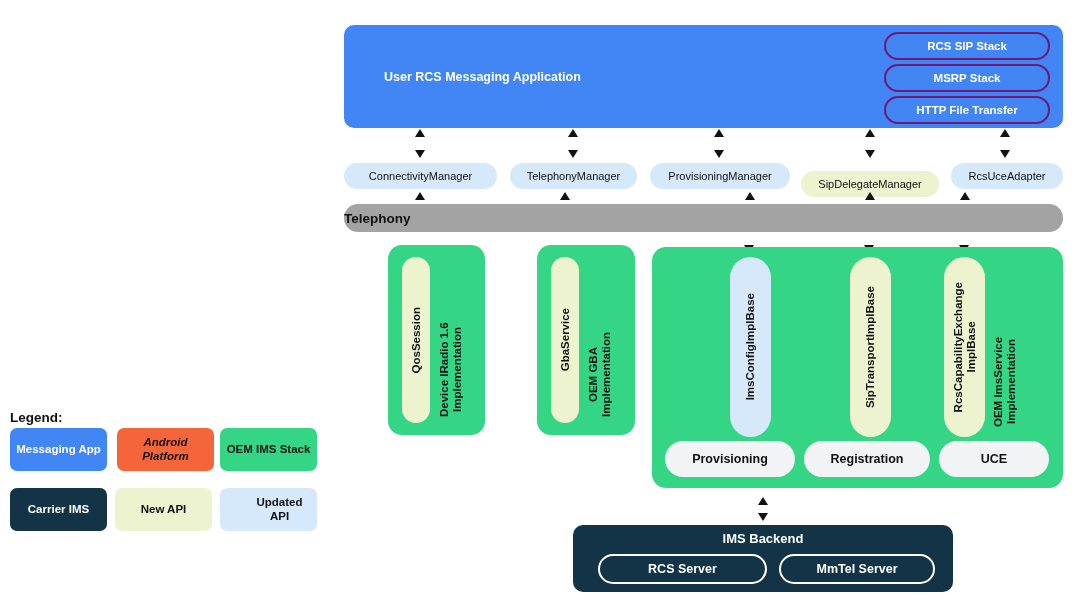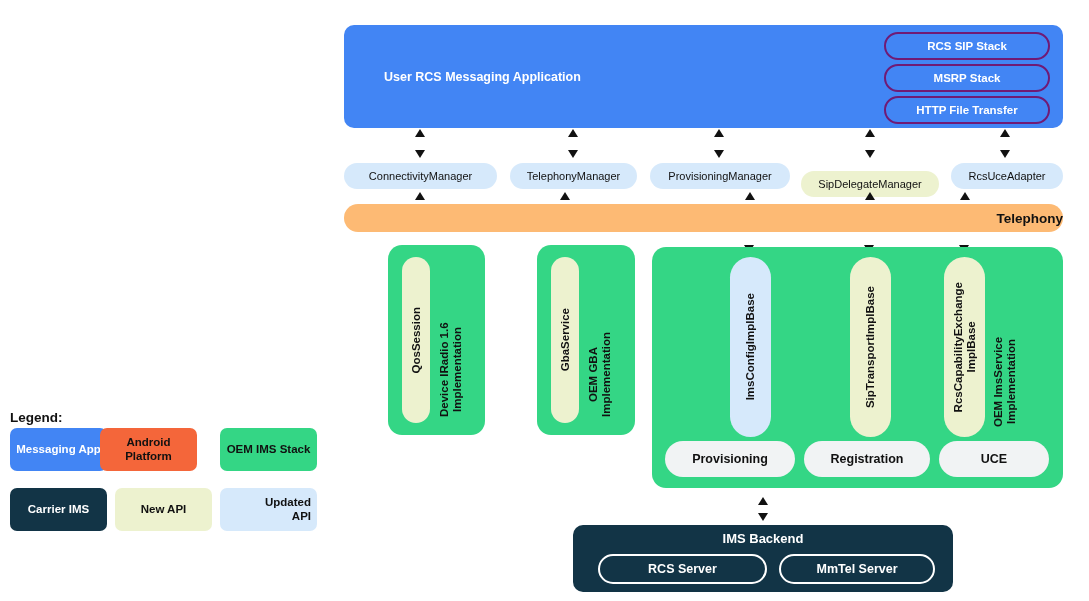--- a/index.html
+++ b/index.html
@@ -42,22 +42,22 @@
     position:absolute;top:163px;height:26px;border-radius:999px;
     display:flex;align-items:center;justify-content:center;
     font-size:11px;font-weight:normal;color:#111111;white-space:nowrap;
   }
   .c-updated{background:#D6E9FB;}
   .c-new{background:#EDF2CF;}
 
   
   #telephony-bar{
     left:344px;top:204px;width:719px;height:28px;
-    background:#fdba74;border-radius:999px;
-    display:flex;align-items:center;justify-content:flex-end;
+    background:#a3a3a3;border-radius:999px;
+    display:flex;align-items:center;justify-content:flex-start;
     color:#111111;font-weight:bold;font-size:13.5px;
   }
 
   
   .oem{position:absolute;background:#34D685;border-radius:14px;}
   #oem-qos{left:388px;top:245px;width:97px;height:190px;}
   #oem-gba{left:537px;top:245px;width:98px;height:190px;}
   #oem-ims{left:652px;top:247px;width:411px;height:241px;}
 
   .vpill{
@@ -103,23 +103,23 @@
   
   #legend-title{
     left:10px;top:410px;font-size:13.5px;font-weight:bold;color:#111111;
   }
   .lg{
     position:absolute;width:97px;height:43px;border-radius:7px;
     display:flex;align-items:center;justify-content:center;
     text-align:center;font-size:11.5px;font-weight:bold;line-height:1.18;
     padding:0 6px;box-sizing:border-box;
   }
-  .lg.left-align{justify-content:flex-start;text-align:right;padding-left:28px;}
+  .lg.left-align{justify-content:flex-start;text-align:center;padding-left:28px;}
   #lg-0{left:10px;top:428px;background:#4285F4;color:#ffffff;}
-  #lg-1{left:100px;top:428px;background:#F4663A;color:#111111;}
+  #lg-1{left:117px;top:428px;background:#F4663A;color:#111111;font-style:italic;}
   #lg-2{left:220px;top:428px;background:#34D685;color:#111111;}
   #lg-3{left:10px;top:488px;background:#123446;color:#ffffff;}
   #lg-4{left:115px;top:488px;background:#EDF2CF;color:#111111;}
   #lg-5{left:220px;top:488px;background:#D6E9FB;color:#111111;}
 </style>
 </head>
 <body>
 
 <div class="abs box" id="app-block">
   <span id="app-title">User RCS Messaging Application</span>

